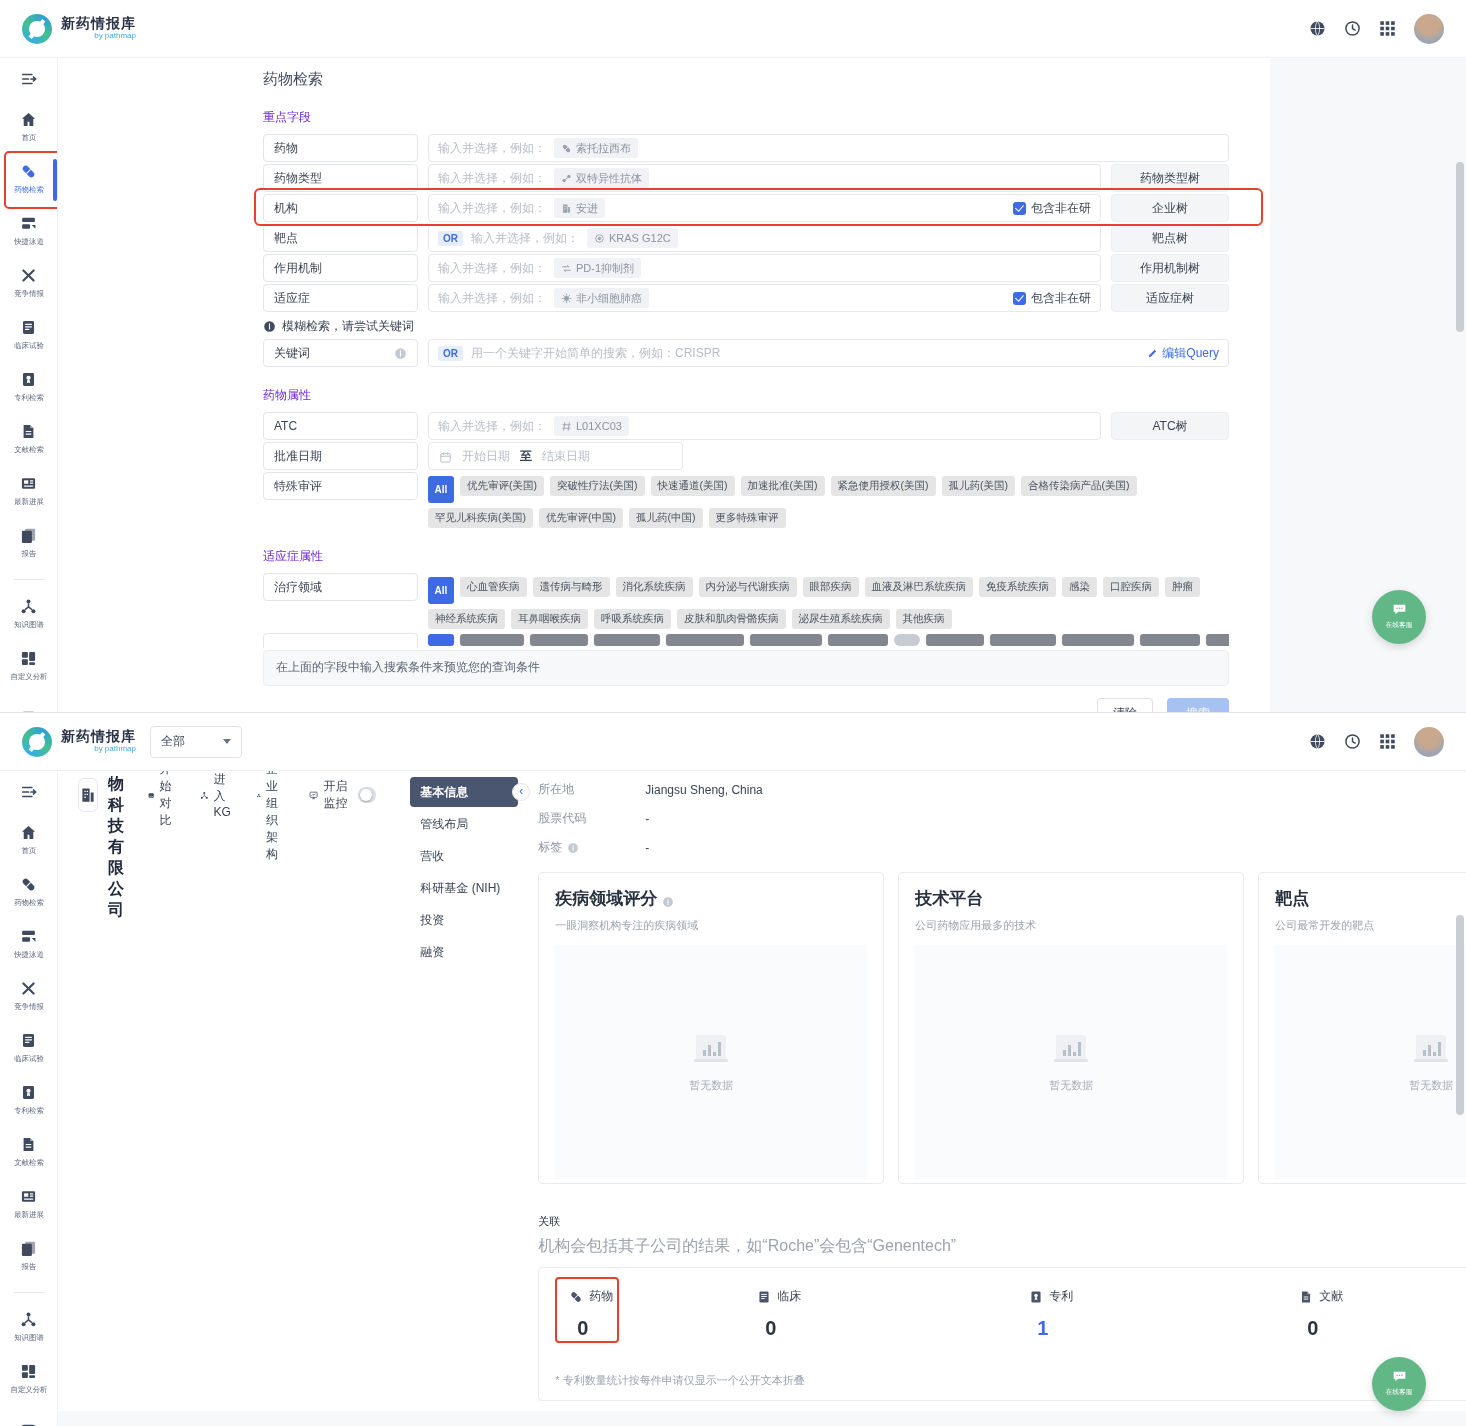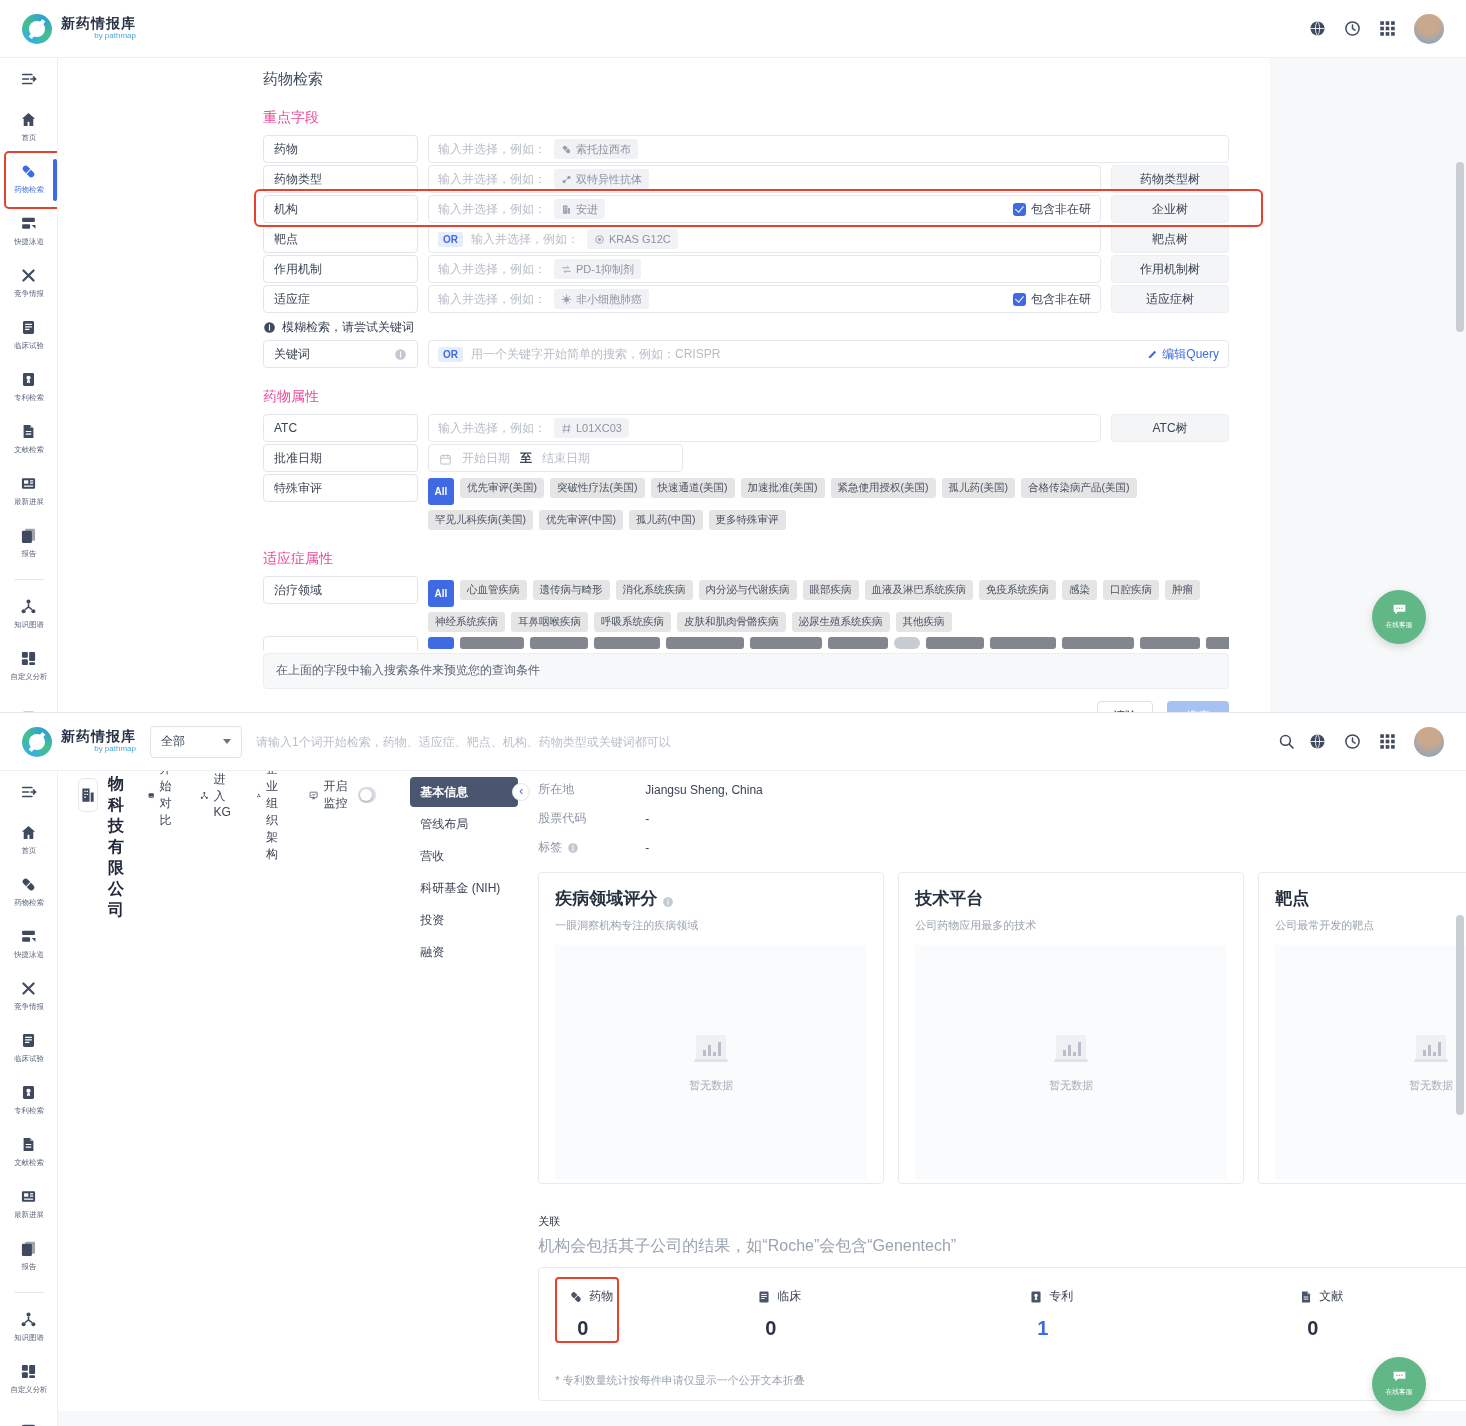--- a/index.html
+++ b/index.html
@@ -35,21 +35,21 @@
 .sb-active{color:var(--accent);}
 .sb-active .sb-lbl{color:var(--accent);}
 .sb-active::after{content:"";position:absolute;right:0;top:5px;bottom:5px;width:4px;border-radius:2px;background:var(--accent);}
 .annot{position:absolute;border:2.5px solid var(--red);border-radius:5px;pointer-events:none;z-index:5;}
 .sb-annot{left:4px;right:-8px;top:-3px;bottom:-3px;}
 .sb-divider{width:30px;height:1px;background:#e6e8ed;margin:9px auto;}
 
 .main1{flex:1;max-width:1212px;background:#fff;height:100%;}
 .form{margin-left:205px;width:966px;padding-top:12px;}
 .pg-title{font-size:15px;font-weight:normal;color:#414b5e;}
-.sec{font-size:14px;color:#ec4899;margin:20px 0 8px;}
+.sec{font-size:12px;color:#6d28d9;margin:20px 0 8px;}
 .row{display:flex;align-items:flex-start;gap:10px;margin-bottom:2px;position:relative;}
 .flabel{width:155px;height:28px;border:1px solid #e2e5ea;border-radius:4px;display:flex;align-items:center;padding:0 10px;font-size:12px;color:var(--ink);background:#fff;flex-shrink:0;}
 .flabel.kw{justify-content:space-between;}
 .finput{flex:1;min-height:28px;border:1px solid #e6e8ec;border-radius:4px;display:flex;align-items:center;padding:0 9px;gap:8px;background:#fff;}
 .ph{color:var(--ph);font-size:12px;white-space:nowrap;}
 .xchip{background:#f1f2f5;color:#8b93a1;font-size:11px;height:20px;display:inline-flex;align-items:center;gap:4px;padding:0 7px;border-radius:3px;white-space:nowrap;}
 .mini{width:11px;height:11px;color:#98a0ad;display:inline-block;}
 .mini svg{width:100%;height:100%;}
 .orchip{background:#e6eefc;color:var(--accent);font-size:10px;font-weight:bold;padding:2px 5px;border-radius:2px;}
 .cb{margin-left:auto;display:flex;align-items:center;gap:5px;font-size:12px;color:var(--ink);white-space:nowrap;}
@@ -566,27 +566,20 @@
         <span class="logo"></span>
         <span class="brand-text">
           <b>新药情报库</b>
           <i>by pathmap</i>
         </span>
       </div>
       <div class="scope">
         <span>全部</span>
         <span class="caret"></span>
       </div>
-      <div class="s2search">
-        <input type="text" placeholder="请输入1个词开始检索，药物、适应症、靶点、机构、药物类型或关键词都可以" style="">
-        <span class="ticon"><svg viewBox="0 0 16 16" fill="none" stroke="currentColor" stroke-width="1.5" stroke-linecap="round">
-              <circle cx="7" cy="7" r="4.6"></circle>
-              <path d="M10.6 10.6 14 14"></path>
-            </svg></span>
-      </div>
       <div class="top-icons">
         <span class="ticon"><svg viewBox="0 0 16 16" fill="currentColor">
               <circle cx="8" cy="8" r="6.6"></circle>
               <path d="M1.4 8h13.2M8 1.4c2.6 2.2 2.6 11 0 13.2M8 1.4c-2.6 2.2-2.6 11 0 13.2" stroke="#fff" stroke-width=".8" fill="none"></path>
             </svg></span>
         <span class="ticon"><svg viewBox="0 0 16 16" fill="none" stroke="currentColor" stroke-width="1.4">
               <circle cx="8" cy="8" r="6.2"></circle>
               <path d="M8 4.6V8l2.4 1.6" stroke-linecap="round"></path>
             </svg></span>
         <span class="ticon"><svg viewBox="0 0 16 16" fill="currentColor">

